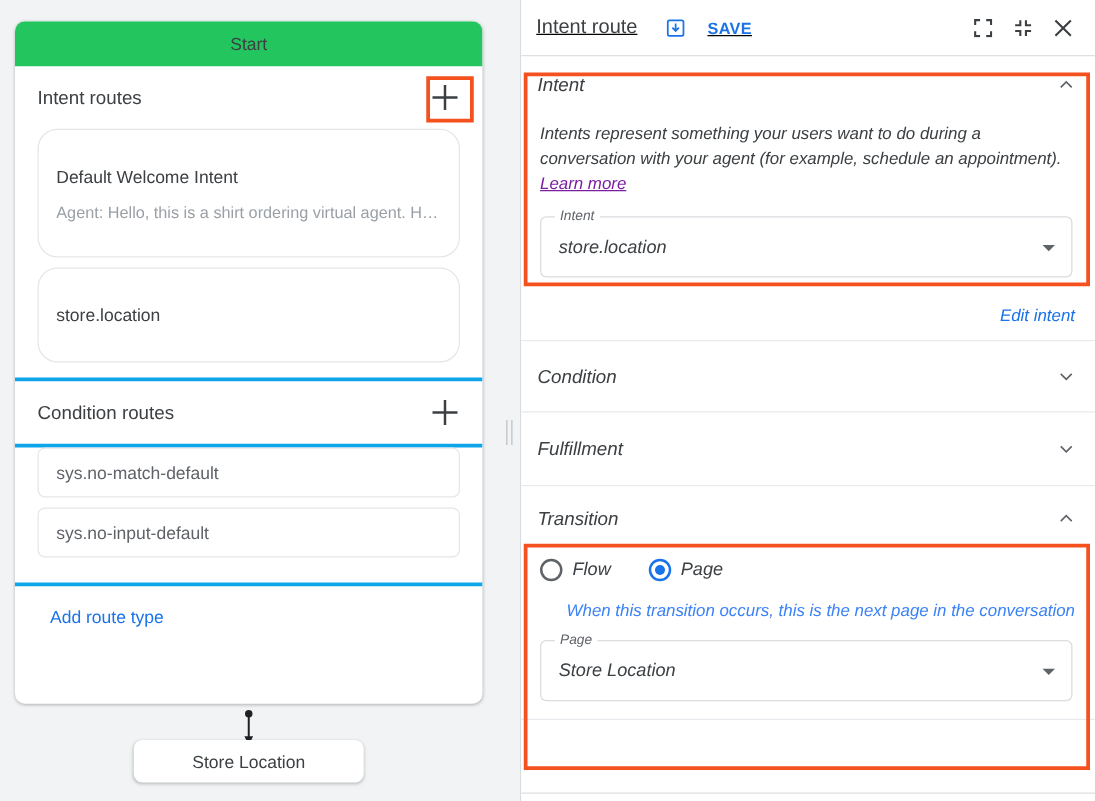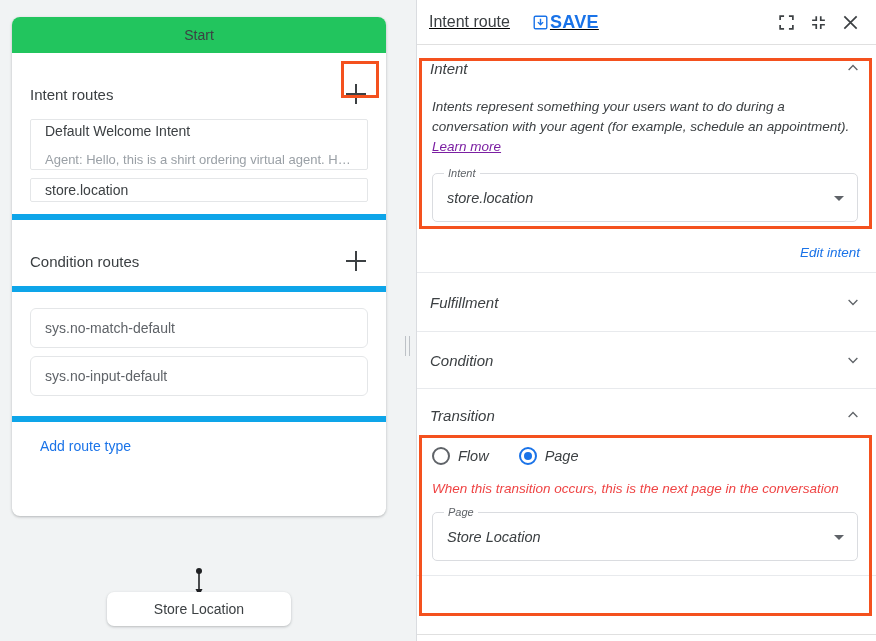--- a/index.html
+++ b/index.html
@@ -30,22 +30,21 @@
     overflow: hidden;
   }
   .node-header {
     height: 36px;
     background: #22c55e;
     display: flex; align-items: center; justify-content: center;
     font-size: 14px; color: #3c4043; font-weight: 400;
   }
   .sect {
     padding: 0 18px;
-    border-bottom: 6px solid #0ea5e9;
-    margin-top: 16px;
+    border-bottom: 3px solid #0ea5e9;
   }
   .sect:last-child { border-bottom: none; }
   .sect-head {
     height: 50px;
     display: flex; align-items: center; justify-content: space-between;
   }
   .sect-title { font-size: 15px; color: #3c4043; }
   .plus-btn {
     width: 24px; height: 24px;
     position: relative;
@@ -54,23 +53,23 @@
   }
   .plus-btn::before, .plus-btn::after {
     content:""; position:absolute; background:#3c4043;
   }
   .plus-btn::before { left: 2px; top: 11px; width: 20px; height: 1.6px; }
   .plus-btn::after  { top: 2px; left: 11px; height: 20px; width: 1.6px; }
 
   .route-list { padding-bottom: 12px; }
   .route-item {
     border: 1px solid #e4e6e8;
-    border-radius: 2px;
+    border-radius: 16px;
     background: #fff;
-    padding: 0 14px;
+    padding: 26px 14px;
     margin-bottom: 8px;
     cursor: pointer;
   }
   .route-item:last-child { margin-bottom: 0; }
   .route-title { font-size: 14px; color: #3c4043; line-height: 22px; }
   .route-sub {
     font-size: 13px; color: #9aa0a6;
     margin-top: 9px; line-height: 18px;
     white-space: nowrap; overflow: hidden; text-overflow: ellipsis;
   }
@@ -130,23 +129,23 @@
   }
   .panel-header {
     height: 45px;
     display: flex; align-items: center;
     padding: 0 13px 0 12px;
     border-bottom: 1px solid #e0e0e0;
     text-decoration: underline;
   }
   .panel-title { font-size: 16px; color: #3c4043; }
   .save-btn {
-    display: flex; align-items: center; gap: 2px;
+    display: flex; align-items: center; gap: 18px;
     margin-left: 23px;
-    color: #1a73e8; font-size: 18px; font-weight: bold;
+    color: #1a73e8; font-size: 13px; font-weight: bold;
     letter-spacing: .3px; cursor: pointer;
   }
   .hdr-spacer { flex: 1 1 auto; }
   .hdr-icon {
     width: 26px; height: 26px;
     display: flex; align-items: center; justify-content: center;
     margin-left: 6px; cursor: pointer;
   }
 
   .acc {
@@ -222,22 +221,22 @@
     flex: 0 0 auto;
   }
   .radio.on .dot { border-color: #1a73e8; }
   .radio.on .dot::after {
     content:""; position:absolute;
     left: 3px; top: 3px; width: 8px; height: 8px;
     border-radius: 50%; background: #1a73e8;
   }
   .radio .rlabel { font-size: 14.5px; color: #3c4043; }
   .trans-desc {
-    font-size: 13.5px; color: #ef4444;
-    margin: 10px 0 14px 2px; line-height: 19px;
+    font-size: 13.5px; color: #3b82f6;
+    margin: 10px 0 14px 2px; line-height: 19px; text-align: right;
   }
   .bottom-rule {
     position: absolute; left: 0; bottom: 6px;
     width: 459px; height: 1px; background: #e0e0e0;
   }
 
   
   .hl {
     position: absolute;
     border: 3px solid #f4511e;
@@ -364,31 +363,31 @@
           <span class="mvalue">store.location</span>
           <span class="mcaret"></span>
         </div>
       </div>
       <div class="edit-intent-row">
         <span class="edit-intent">Edit intent</span>
       </div>
     </div>
 
     <div class="acc">
+      <div class="acc-head" style="height:56px">
+        <span class="acc-title">Condition</span>
+        <svg class="chev" viewBox="0 0 16 16">
+          <path d="M3 5.8 L8 10.8 L13 5.8" fill="none" stroke="#5f6368" stroke-width="1.5"></path>
+        </svg>
+      </div>
+    </div>
+
+    <div class="acc">
       <div class="acc-head" style="height:58px">
         <span class="acc-title">Fulfillment</span>
-        <svg class="chev" viewBox="0 0 16 16">
-          <path d="M3 5.8 L8 10.8 L13 5.8" fill="none" stroke="#5f6368" stroke-width="1.5"></path>
-        </svg>
-      </div>
-    </div>
-
-    <div class="acc">
-      <div class="acc-head" style="height:56px">
-        <span class="acc-title">Condition</span>
         <svg class="chev" viewBox="0 0 16 16">
           <path d="M3 5.8 L8 10.8 L13 5.8" fill="none" stroke="#5f6368" stroke-width="1.5"></path>
         </svg>
       </div>
     </div>
 
     <div class="acc">
       <div class="acc-head" style="height:52px">
         <span class="acc-title">Transition</span>
         <svg class="chev" viewBox="0 0 16 16">

